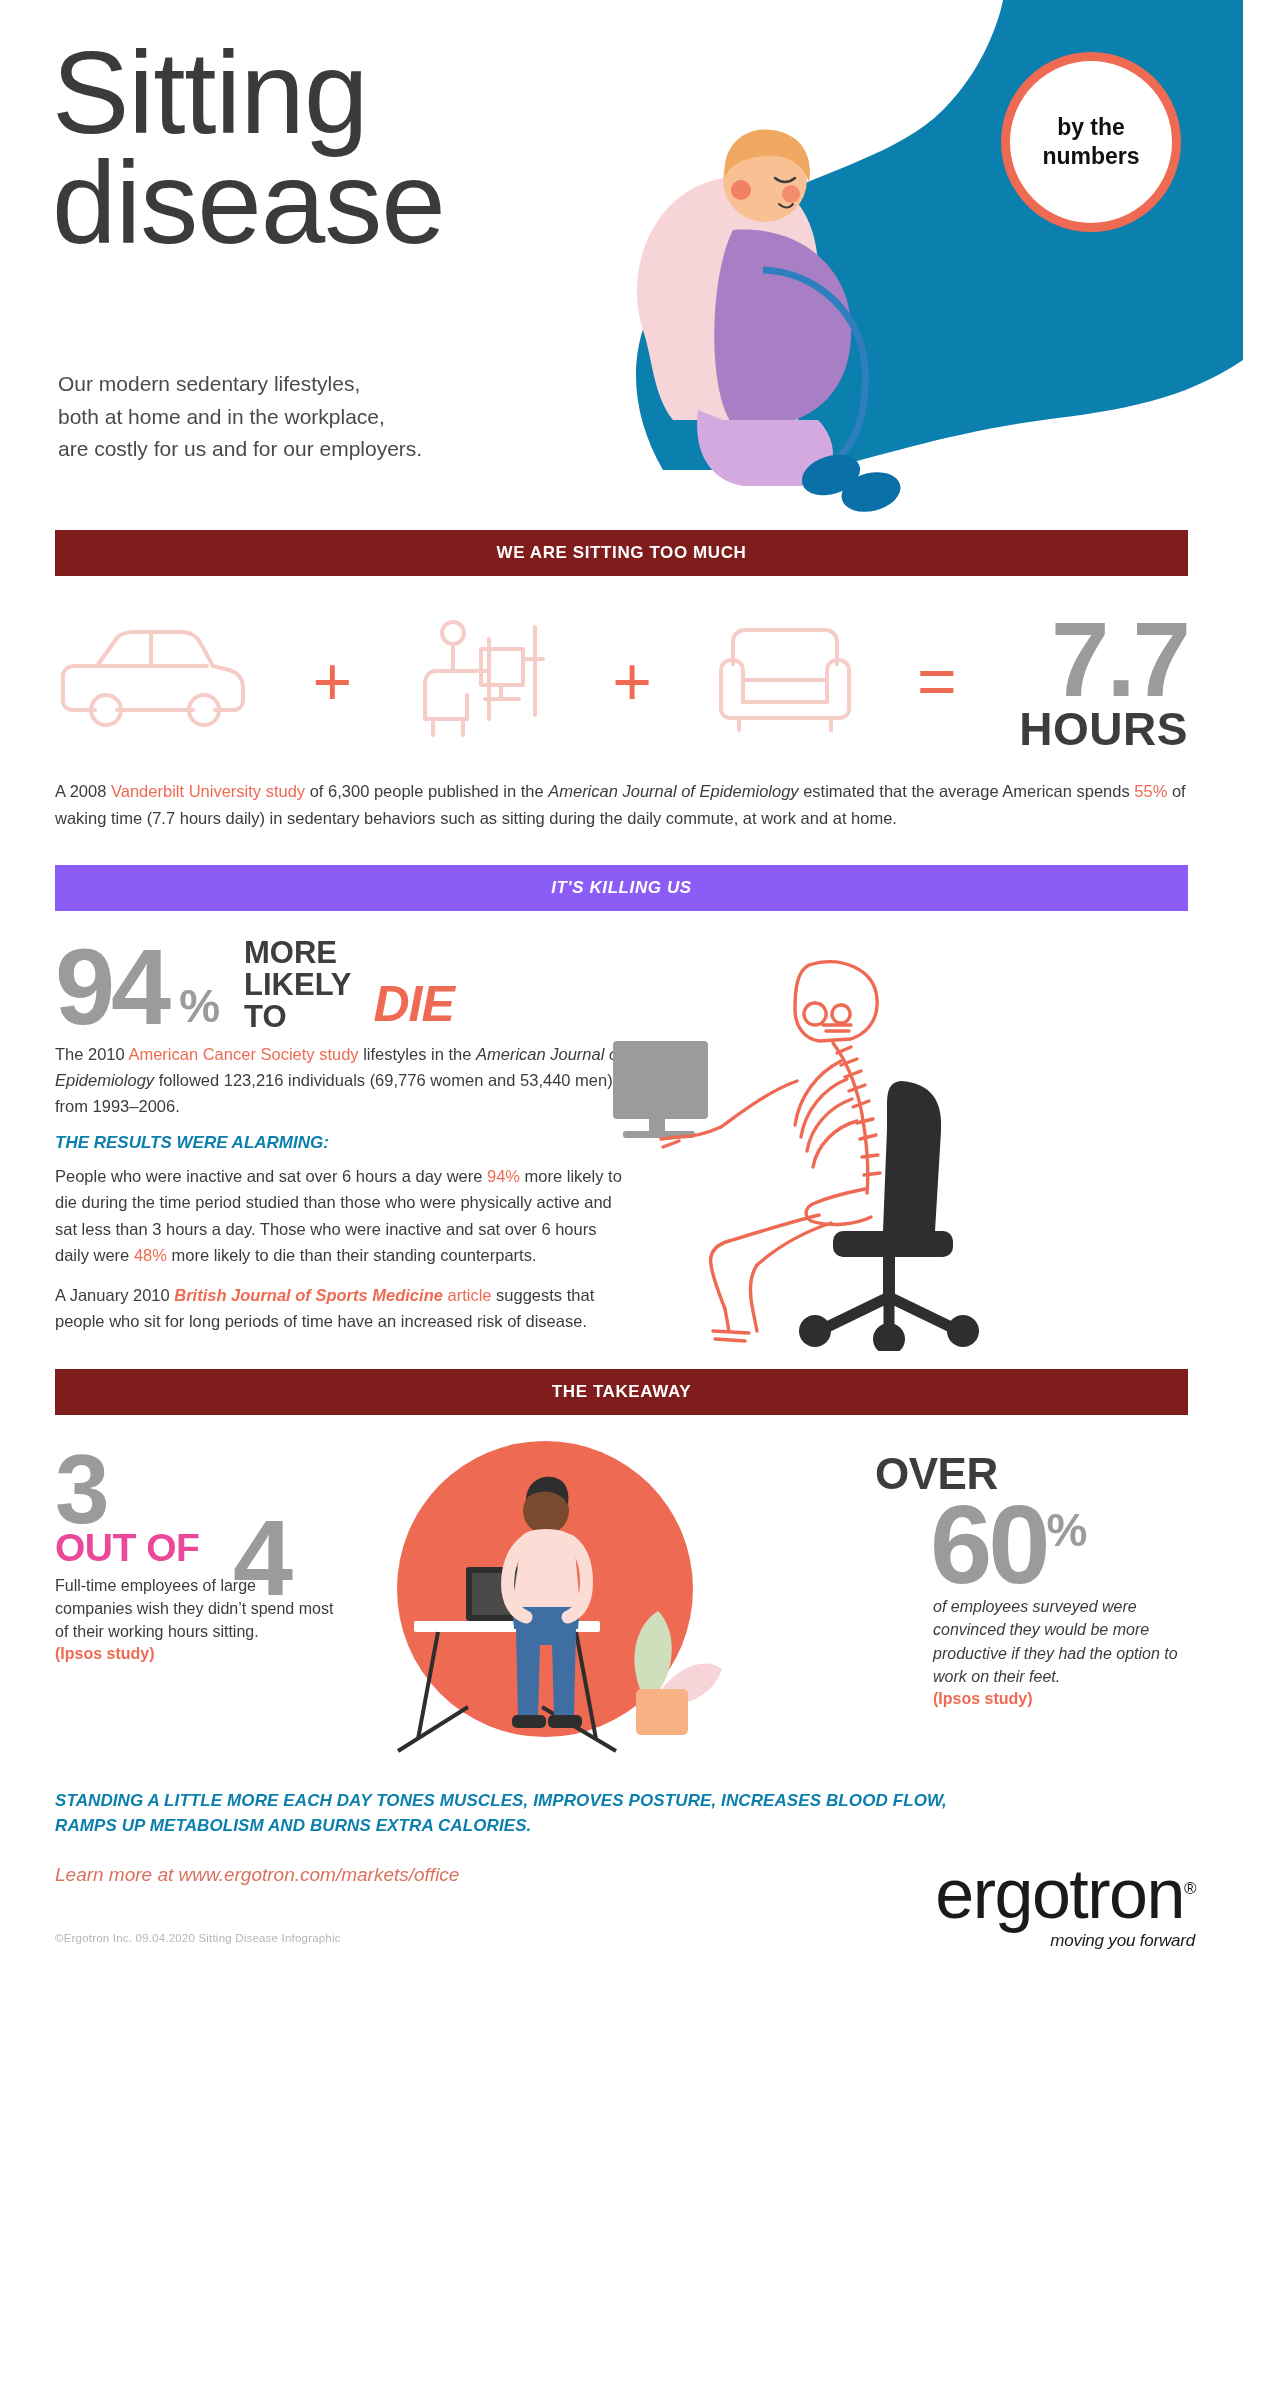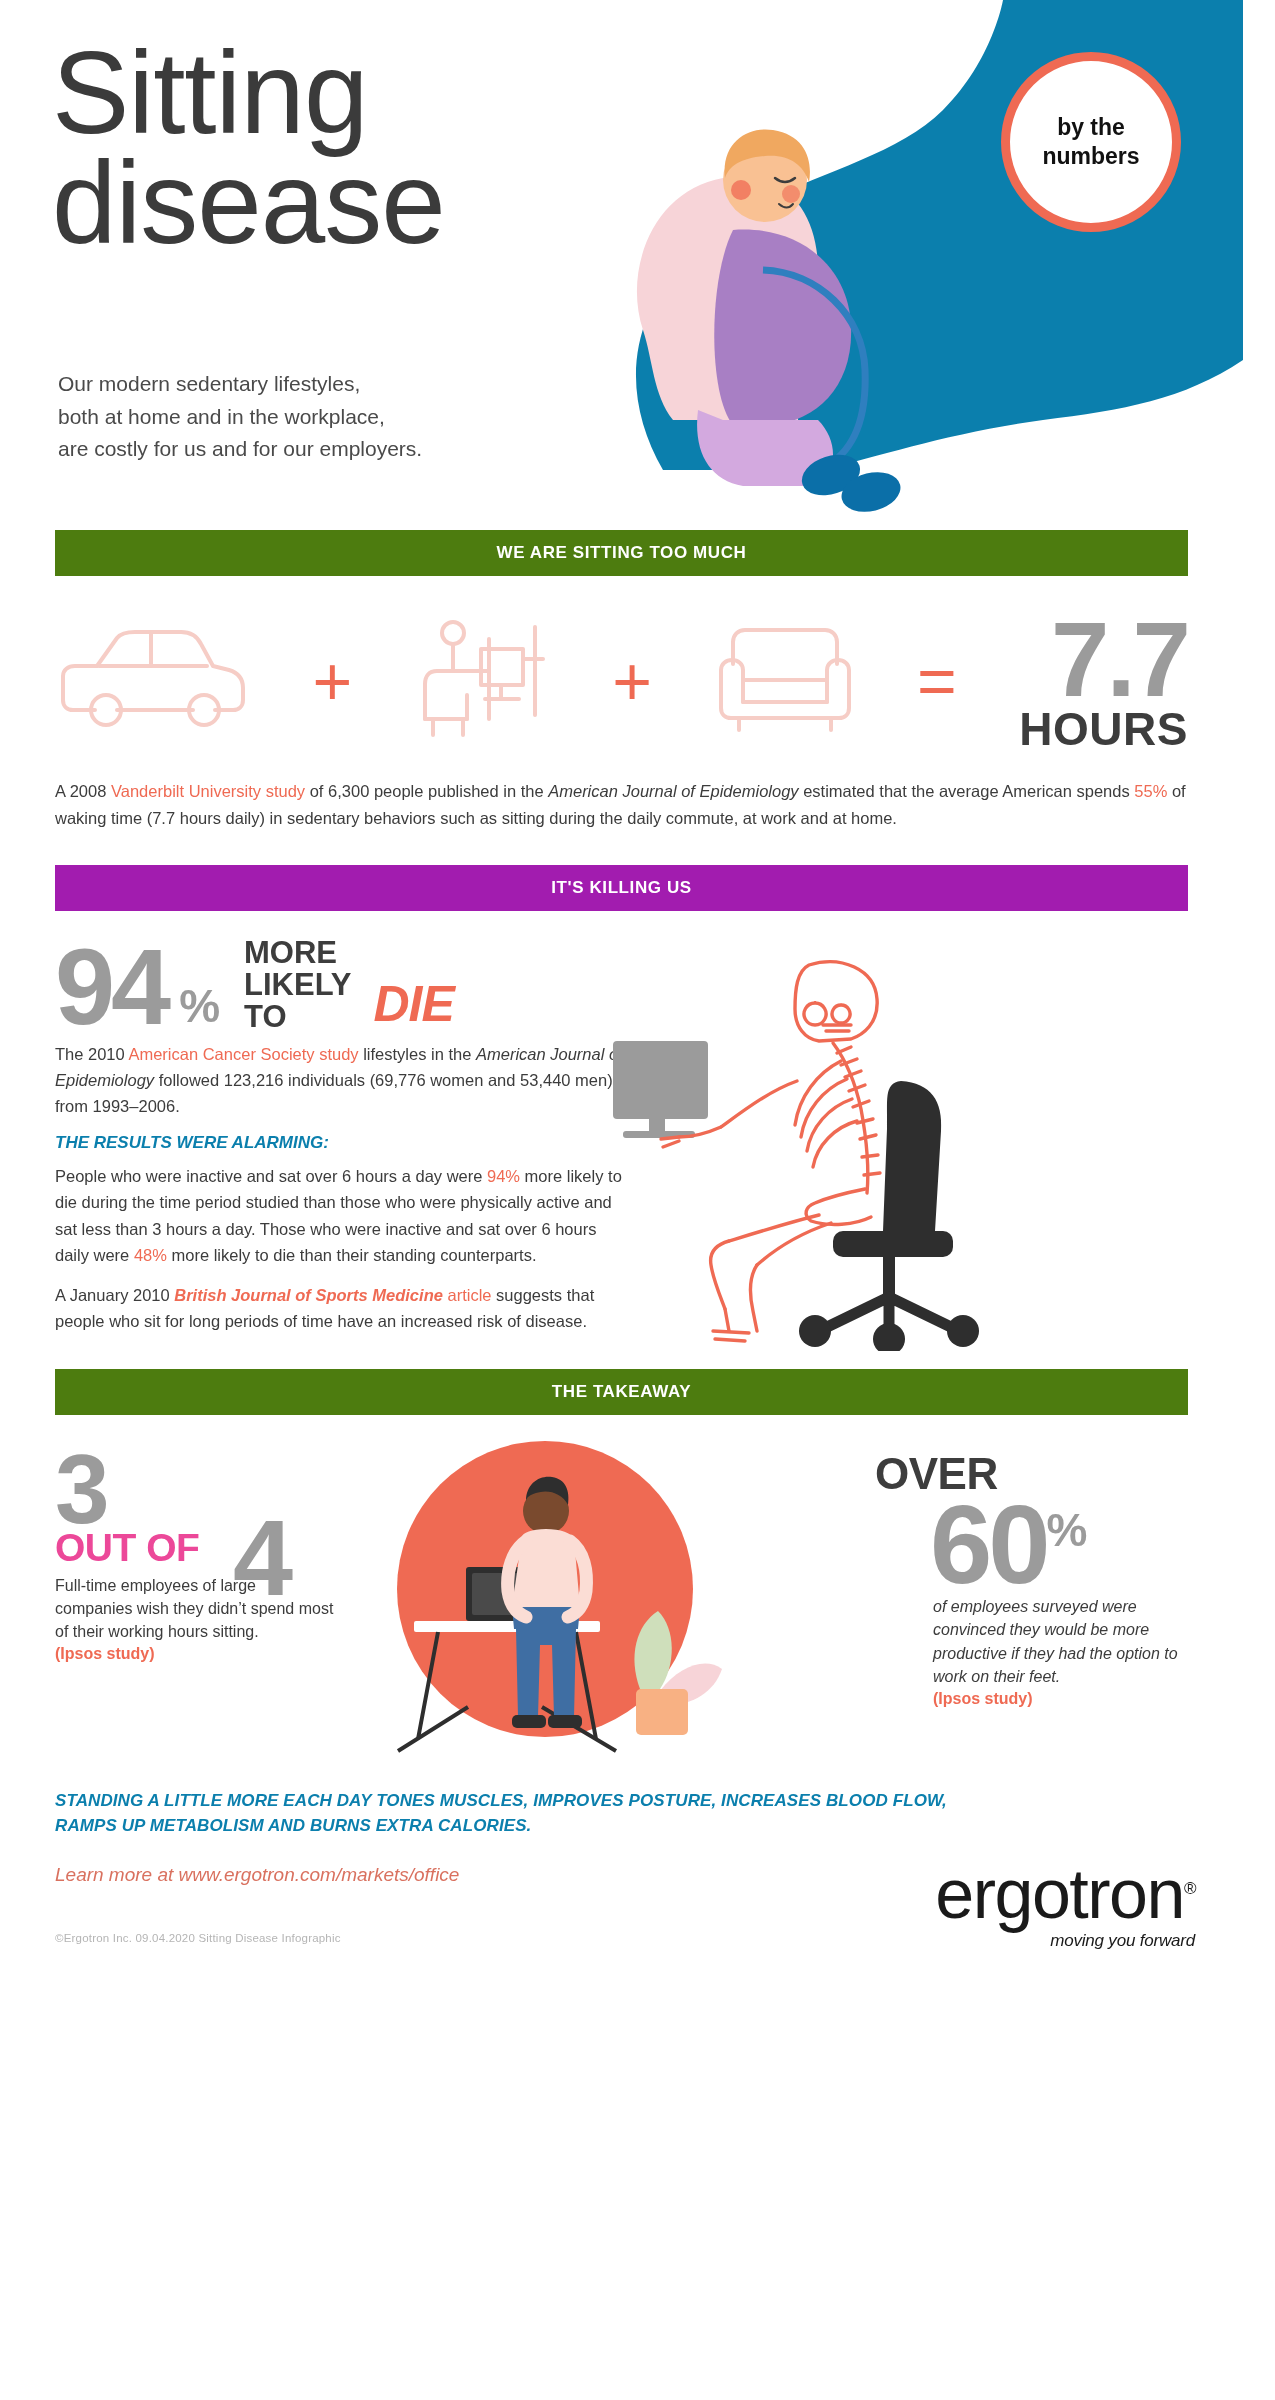--- a/index.html
+++ b/index.html
@@ -77,22 +77,22 @@
     display: flex;
     align-items: center;
     justify-content: center;
   }
   .banner span {
     color: #fff;
     font-weight: bold;
     font-size: 17px;
     letter-spacing: 0.6px;
   }
-  .banner-dark { background: #4d7c0f; }
-  .banner-blue { background: #a21caf; }
+  .banner-dark { background: #7f1d1d; }
+  .banner-blue { background: #8b5cf6; font-style: italic; }
 
   
   .sec1 { position: relative; padding: 30px 55px 0; }
   .icon-row {
     display: flex;
     align-items: center;
     justify-content: space-between;
     height: 150px;
   }
   .plus, .equals {

